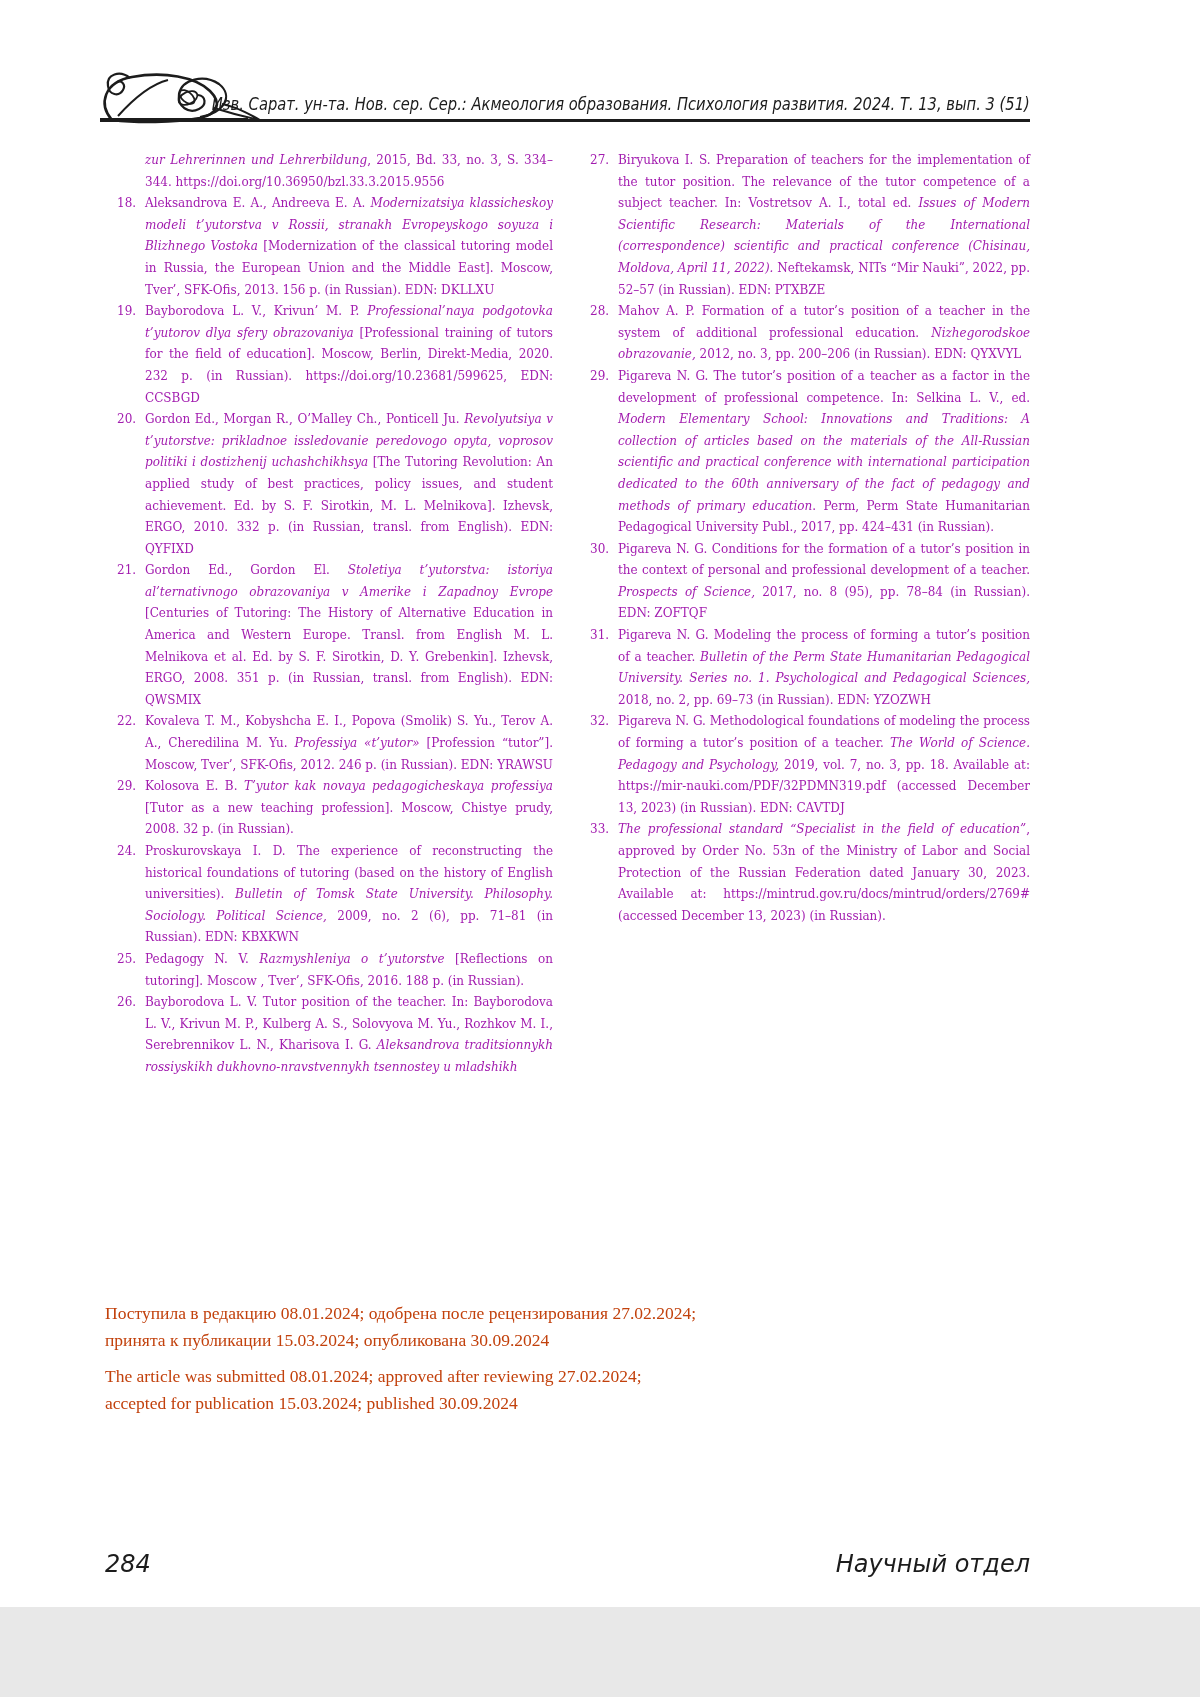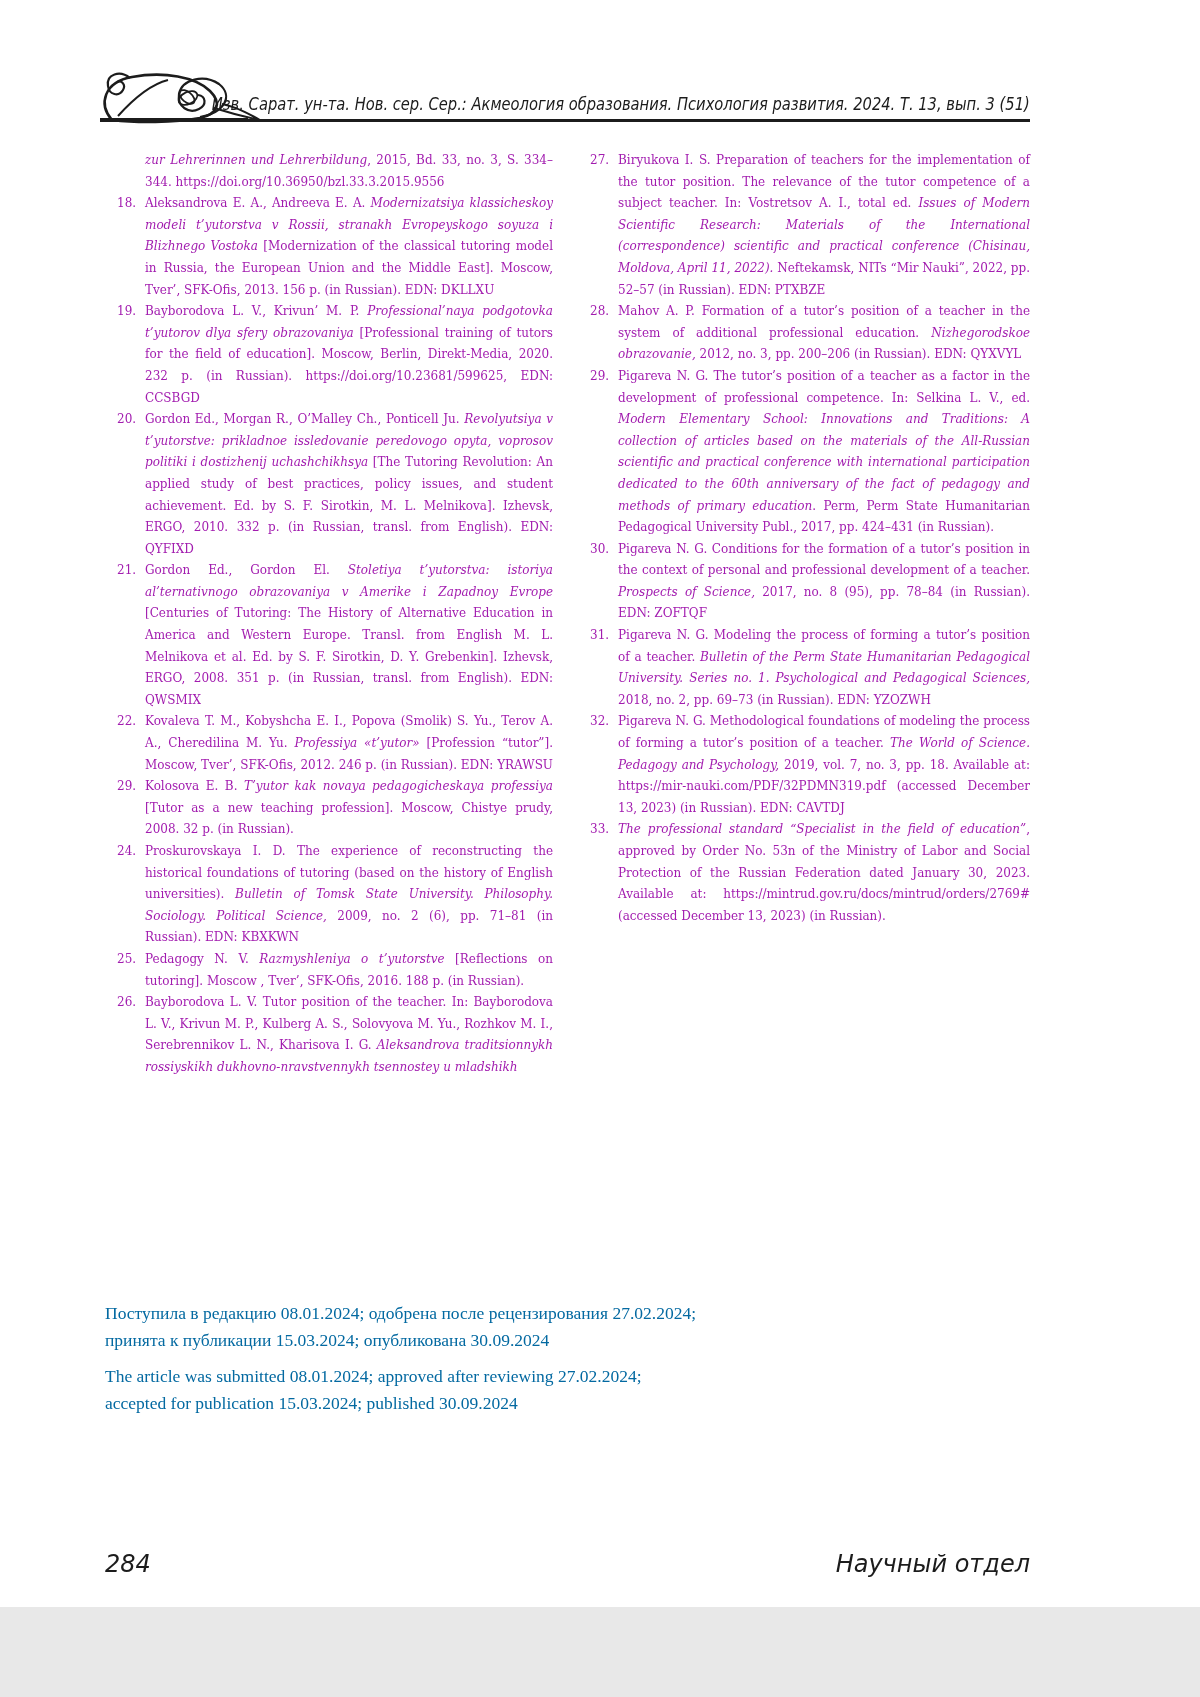--- a/index.html
+++ b/index.html
@@ -24,21 +24,21 @@
     text-align:justify;color:#a21caf;margin:0;
   }
   .ref{position:relative;padding-left:28px;}
   .ref-cont{padding-left:28px;}
   .ref .num{position:absolute;left:0;top:0;font-style:normal;}
   .it{font-style:italic;}
   .rm{font-style:normal;}
 
   
   .dates{position:absolute;top:1300px;left:105px;width:720px;
-    font-family:"Liberation Serif",serif;font-size:17.5px;line-height:27px;color:#0369a1;}
+    font-family:"Liberation Serif",serif;font-size:17.5px;line-height:27px;color:#c2410c;}
   .dates .block{margin:0 0 9px 0;}
 
   
   .footer{position:absolute;top:1550px;left:105px;width:925px;
     display:flex;justify-content:space-between;align-items:baseline;
     font-family:"DejaVu Sans",sans-serif;font-style:italic;font-size:24px;color:#1c1c1c;}
 </style>
 </head>
 <body>
 

